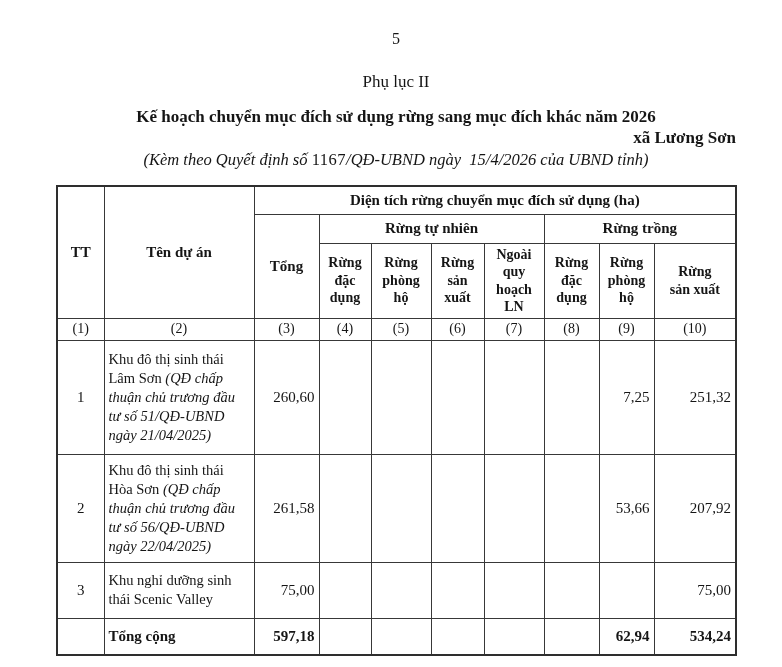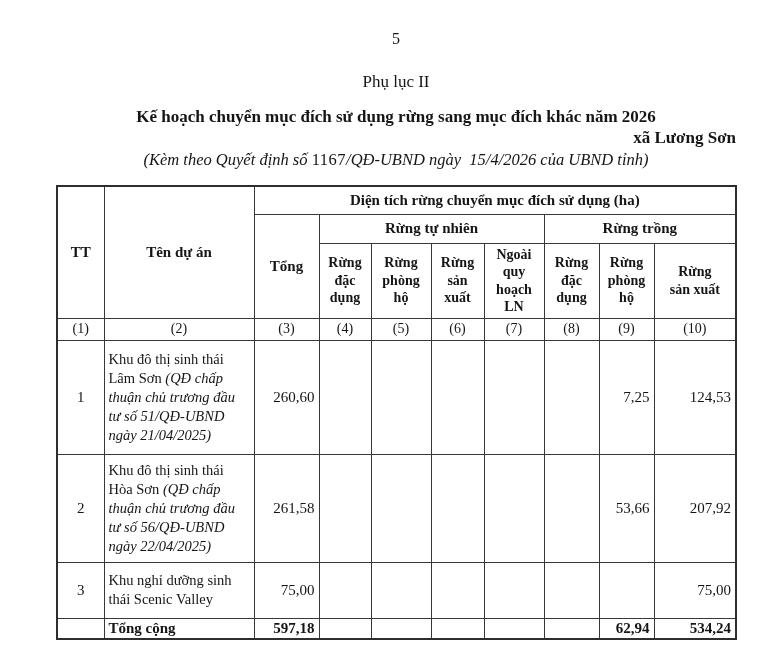--- a/index.html
+++ b/index.html
@@ -75,21 +75,21 @@
   }
   tr.colnum-row td {
     font-size: 14px;
     text-align: center;
     height: 21px;
     padding: 0;
   }
   tr.data-row-1 { height: 114px; }
   tr.data-row-2 { height: 108px; }
   tr.data-row-3 { height: 56px; }
-  tr.total-row  { height: 21px; }
+  tr.total-row  { height: 37px; }
 
   td.cell-tt {
     text-align: center;
     font-size: 15px;
   }
   td.cell-name {
     font-size: 14.5px;
     line-height: 19px;
     text-align: left;
     padding: 2px 4px 2px 7px;
@@ -185,21 +185,21 @@
       <tr class="data-row-1">
         <td class="cell-tt">1</td>
         <td class="cell-name"><span>Khu đô thị sinh thái Lâm Sơn</span> <span class="decision">(QĐ chấp thuận chủ trương đầu tư số 51/QĐ-UBND ngày 21/04/2025)</span></td>
         <td class="cell-num">260,60</td>
         <td class="cell-num"></td>
         <td class="cell-num"></td>
         <td class="cell-num"></td>
         <td class="cell-num"></td>
         <td class="cell-num"></td>
         <td class="cell-num">7,25</td>
-        <td class="cell-num">124,53</td>
+        <td class="cell-num">251,32</td>
       </tr>
       <tr class="data-row-2">
         <td class="cell-tt">2</td>
         <td class="cell-name"><span>Khu đô thị sinh thái Hòa Sơn</span> <span class="decision">(QĐ chấp thuận chủ trương đầu tư số 56/QĐ-UBND ngày 22/04/2025)</span></td>
         <td class="cell-num">261,58</td>
         <td class="cell-num"></td>
         <td class="cell-num"></td>
         <td class="cell-num"></td>
         <td class="cell-num"></td>
         <td class="cell-num"></td>

